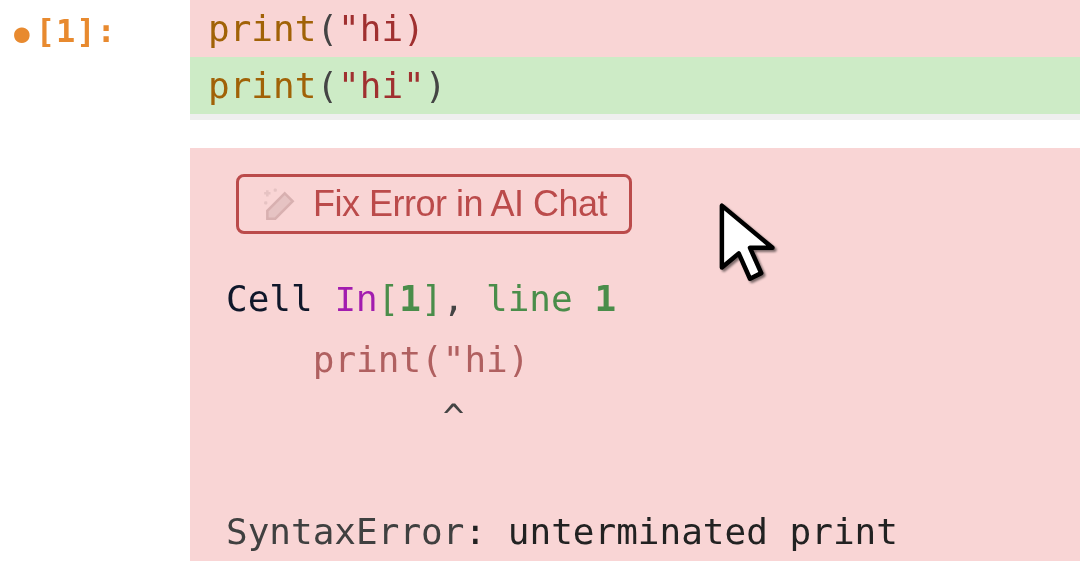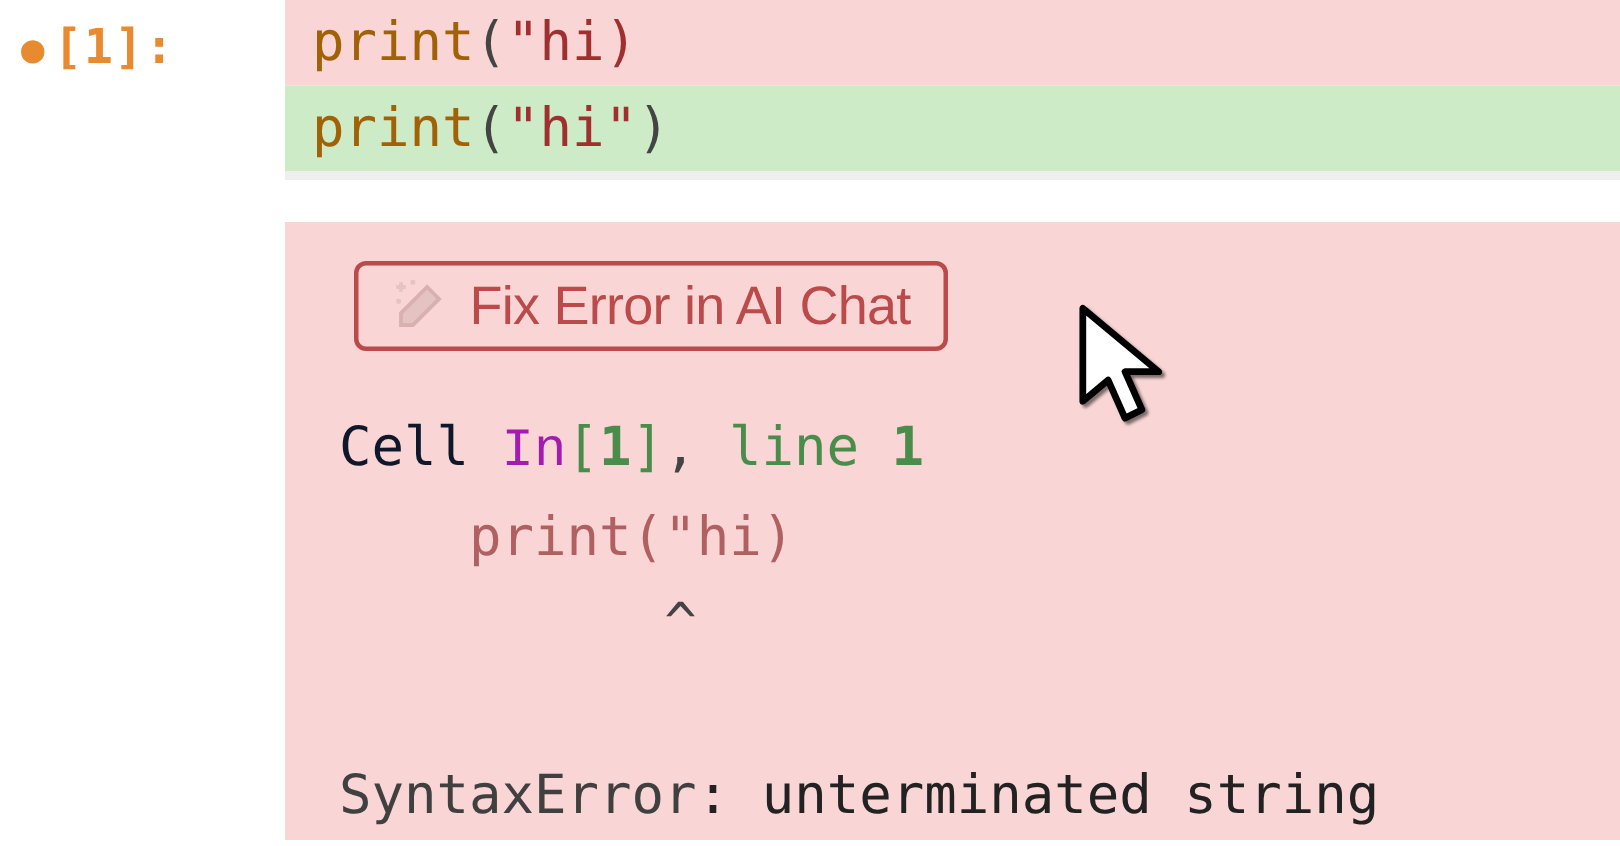--- a/index.html
+++ b/index.html
@@ -56,21 +56,21 @@
     .spacer-row { height: 28px; }
     .error-block {
       margin-left: 190px;
       background: #f9d5d5;
       padding: 26px 36px 0 36px;
       position: relative;
       min-height: 400px;
     }
     .fix-button {
       display: inline-flex;
-      align-items: center;
+      align-items: flex-end;
       border: 3px solid #bb4b4b;
       border-radius: 8px;
       padding: 6px 22px;
       color: #bb4b4b;
       font-size: 36px;
       font-family: -apple-system, 'Helvetica Neue', Arial, sans-serif;
       margin-left: 10px;
       margin-bottom: 36px;
       cursor: pointer;
       letter-spacing: -0.5px;
@@ -135,20 +135,20 @@
         <path d="M3 11 L3 9 M2 10 L4 10" stroke="#e6c3c3" stroke-width="1.4"></path>
       </svg>
     </span>
     <span>Fix Error in AI Chat</span>
   </div>
 
   <div class="traceback"><span class="tb-cell">Cell </span><span class="tb-in">In</span><span class="tb-brack">[</span><span class="tb-num">1</span><span class="tb-brack">]</span><span class="tb-comma">, </span><span class="tb-line">line </span><span class="tb-num">1</span>
 <span class="tb-code">    </span><span class="tb-code">print("hi)</span>
 <span class="tb-caret">          </span><span class="tb-caret">^</span>
 
-<span class="tb-errname">SyntaxError</span><span class="tb-errmsg">: </span><span class="tb-errmsg">unterminated string</span></div>
+<span class="tb-errname">SyntaxError</span><span class="tb-errmsg">: </span><span class="tb-errmsg">unterminated print</span></div>
 
   <div class="cursor-overlay">
     <svg viewBox="0 0 24 32">
       <path d="M2 2 L2 24 L8 19 L12 28 L16 26 L12 17 L20 17 Z" fill="#ffffff" stroke="#000000" stroke-width="1.6" stroke-linejoin="round"></path>
     </svg>
   </div>
 </div>
 
 </body></html>

